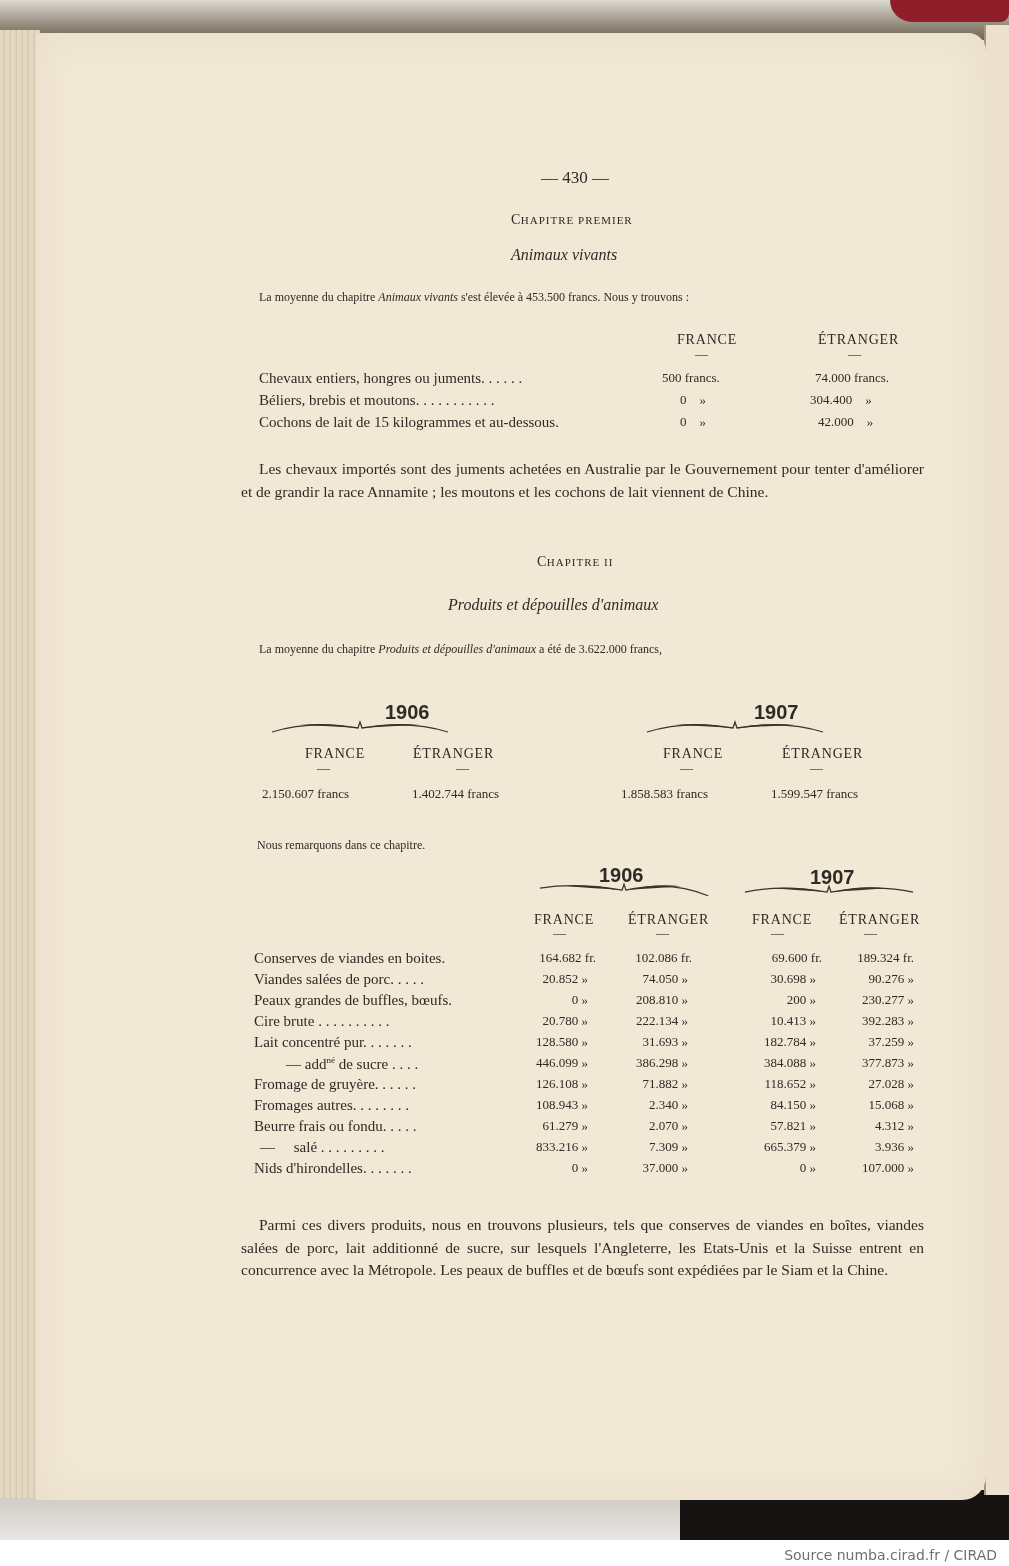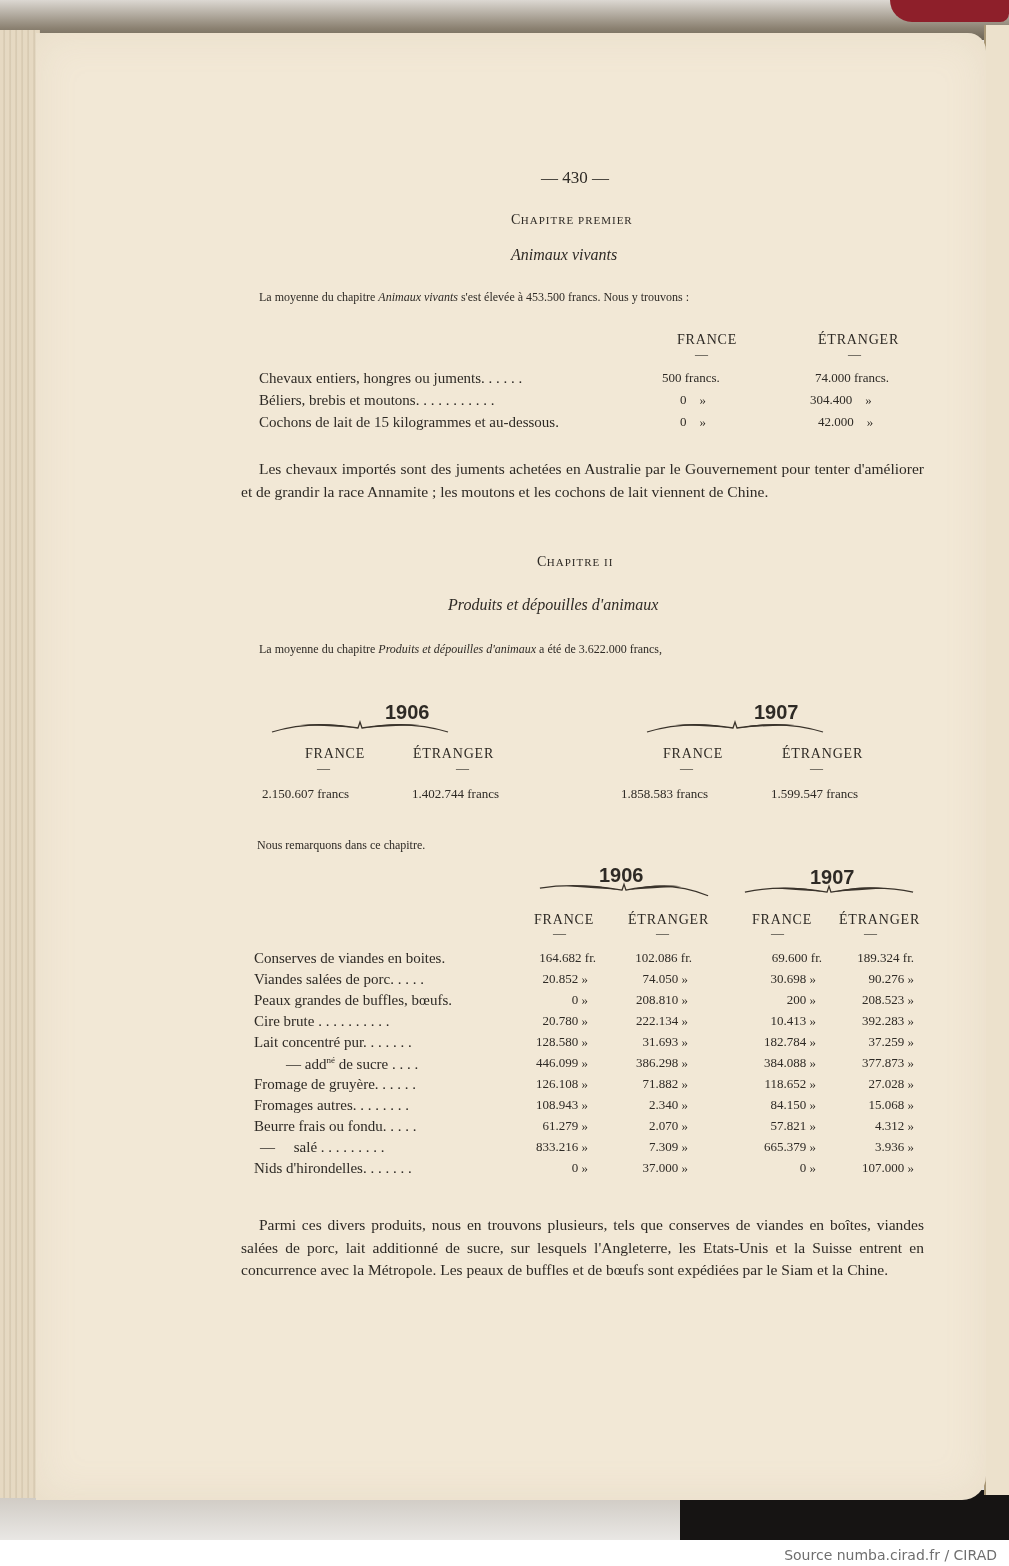--- a/index.html
+++ b/index.html
@@ -156,21 +156,21 @@
       <span class="abs num" style="right:336px;">20.852 »</span>
       <span class="abs num" style="right:236px;">74.050 »</span>
       <span class="abs num" style="right:108px;">30.698 »</span>
       <span class="abs num" style="right:10px;">90.276 »</span>
     </div>
     <div style="position:relative; height:21px;">
       <span class="abs row-label" style="left:0;">Peaux grandes de buffles, bœufs.</span>
       <span class="abs num" style="right:336px;">0 »</span>
       <span class="abs num" style="right:236px;">208.810 »</span>
       <span class="abs num" style="right:108px;">200 »</span>
-      <span class="abs num" style="right:10px;">208.523 »</span>
+      <span class="abs num" style="right:10px;">230.277 »</span>
     </div>
     <div style="position:relative; height:21px;">
       <span class="abs row-label" style="left:0;">Cire brute . . . . . . . . . .</span>
       <span class="abs num" style="right:336px;">20.780 »</span>
       <span class="abs num" style="right:236px;">222.134 »</span>
       <span class="abs num" style="right:108px;">10.413 »</span>
       <span class="abs num" style="right:10px;">392.283 »</span>
     </div>
     <div style="position:relative; height:21px;">
       <span class="abs row-label" style="left:0;">Lait concentré pur. . . . . . .</span>

